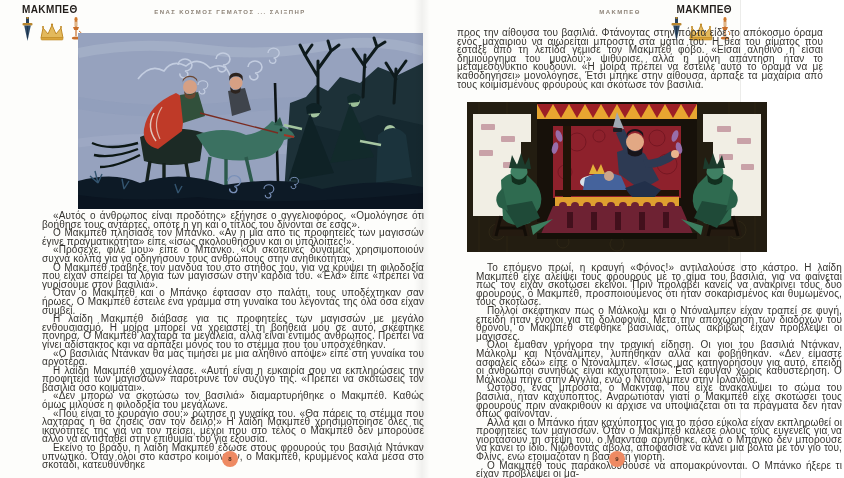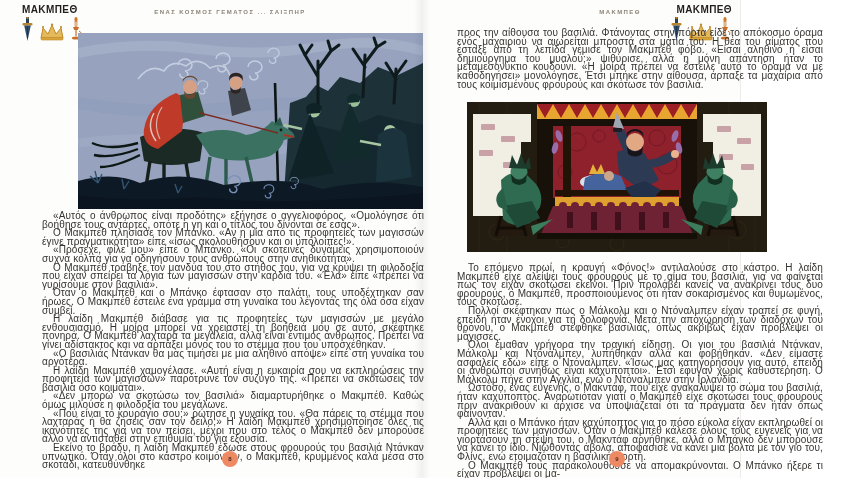--- a/index.html
+++ b/index.html
@@ -21,21 +21,21 @@
   .illu { position:absolute; overflow:hidden; }
   #illu-left  { left:78px;  top:33px;  width:345px; height:176px; }
   #illu-right { left:467px; top:102px; width:300px; height:150px; }
   .illu svg { display:block; width:100%; height:100%; }
   .textcol { position:absolute; font-size:10px; line-height:8.6px; letter-spacing:0.12px;
              color:#35332f; text-align:justify; }
   .textcol p { margin:0; }
   .textcol p.ind { text-indent:11px; }
   #text-left      { left:42px;  top:212px; width:382px; }
   #text-right-top { left:457px; top:29px;  width:366px; }
-  #text-right     { left:457px; top:264px; width:366px; }
+  #text-right     { left:476px; top:264px; width:366px; }
   .pagenum { position:absolute; width:16px; height:16px; border-radius:50%;
              background:#ee8a63; color:#4a2d1d; font-size:6px; font-weight:700;
              display:flex; align-items:center; justify-content:center; top:451px; }
   #pagenum-left  { left:222px; }
   #pagenum-right { left:609px; }
 </style>
 </head>
 <body>
 
 <div class="spread">
@@ -342,21 +342,21 @@
         <polygon points="42,66 45,53 50,63 54,51 58,63 62,55 64,67" fill="#1c3b2c"></polygon>
       </g>
       <use href="#guard" transform="translate(300,0) scale(-1,1)"></use>
     </svg>
   </div>
 
   <div class="textcol" id="text-right">
       <p class="ind">Το επόμενο πρωί, η κραυγή «Φόνος!» αντιλαλούσε στο κάστρο. Η λαίδη Μακμπέθ είχε αλείψει τους φρουρούς με το αίμα του βασιλιά, για να φαίνεται πως τον είχαν σκοτώσει εκείνοι. Πριν προλάβει κανείς να ανακρίνει τους δυο φρουρούς, ο Μακμπέθ, προσποιούμενος ότι ήταν σοκαρισμένος και θυμωμένος, τους σκότωσε.</p>
       <p class="ind">Πολλοί σκέφτηκαν πως ο Μάλκολμ και ο Ντόναλμπεν είχαν τραπεί σε φυγή, επειδή ήταν ένοχοι για τη δολοφονία. Μετά την αποχώρηση των διαδόχων του θρόνου, ο Μακμπέθ στέφθηκε βασιλιάς, όπως ακριβώς είχαν προβλέψει οι μάγισσες.</p>
       <p class="ind">Όλοι έμαθαν γρήγορα την τραγική είδηση. Οι γιοι του βασιλιά Ντάνκαν, Μάλκολμ και Ντόναλμπεν, λυπήθηκαν αλλά και φοβήθηκαν. «Δεν είμαστε ασφαλείς εδώ» είπε ο Ντόναλμπεν. «Ίσως μας κατηγορήσουν για αυτό, επειδή οι άνθρωποι συνήθως είναι καχύποπτοι». Έτσι έφυγαν χωρίς καθυστέρηση. Ο Μάλκολμ πήγε στην Αγγλία, ενώ ο Ντόναλμπεν στην Ιρλανδία.</p>
-      <p class="ind">Ωστόσο, ένας ευγενής, ο Μακντάφ, που είχε ανακαλύψει το σώμα του βασιλιά, ήταν καχύποπτος. Αναρωτιόταν γιατί ο Μακμπέθ είχε σκοτώσει τους φρουρούς πριν ανακριθούν κι άρχισε να υποψιάζεται ότι τα πράγματα δεν ήταν όπως φαίνονταν.</p>
+      <p class="ind">Ωστόσο, ένας μπροστά, ο Μακντάφ, που είχε ανακαλύψει το σώμα του βασιλιά, ήταν καχύποπτος. Αναρωτιόταν γιατί ο Μακμπέθ είχε σκοτώσει τους φρουρούς πριν ανακριθούν κι άρχισε να υποψιάζεται ότι τα πράγματα δεν ήταν όπως φαίνονταν.</p>
       <p class="ind">Αλλά και ο Μπάνκο ήταν καχύποπτος για το πόσο εύκολα είχαν εκπληρωθεί οι προφητείες των μαγισσών. Όταν ο Μακμπέθ κάλεσε όλους τους ευγενείς για να γιορτάσουν τη στέψη του, ο Μακντάφ αρνήθηκε, αλλά ο Μπάνκο δεν μπορούσε να κάνει το ίδιο. Νιώθοντας άβολα, αποφάσισε να κάνει μια βόλτα με τον γιο του, Φλίνς, ενώ ετοιμαζόταν η βασιλική γιορτή.</p>
       <p class="ind">Ο Μακμπέθ τους παρακολουθούσε να απομακρύνονται. Ο Μπάνκο ήξερε τι είχαν προβλέψει οι μά-</p>
     </div>
 
   <div class="pagenum" id="pagenum-right">9</div>
 
   <div class="gutter"></div>
 </div>
 
 </body></html>

